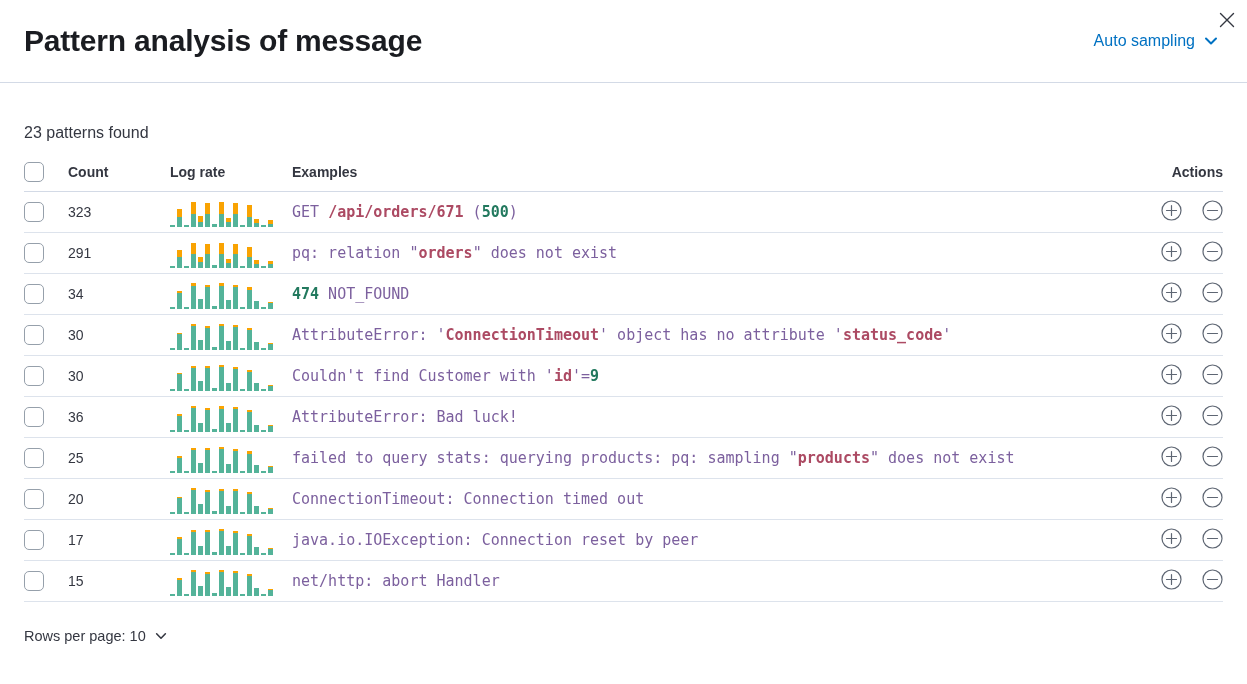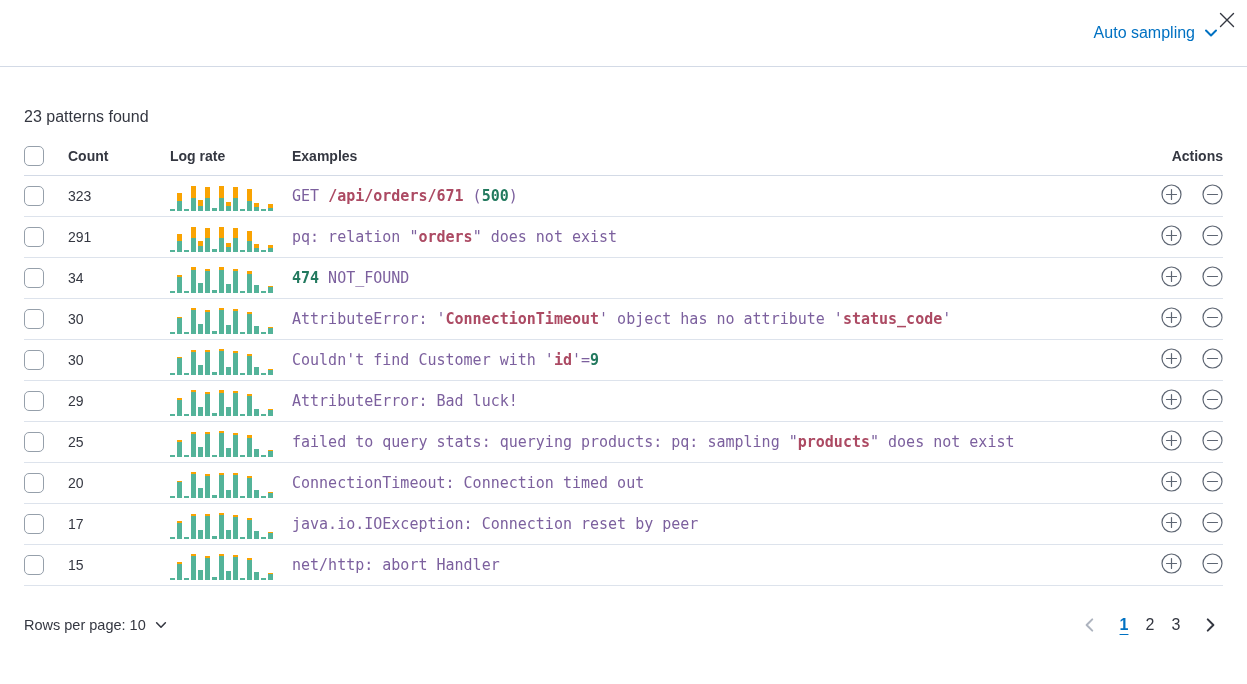--- a/index.html
+++ b/index.html
@@ -54,20 +54,21 @@
   .pagination { display: flex; align-items: center; gap: 8px; }
   .page-btn { min-width: 26px; height: 26px; border: none; background: transparent; font-size: 16px; color: #343741; cursor: pointer; font-family: "Liberation Sans", sans-serif; }
   .page-btn.active { color: var(--accent); font-weight: 700; text-decoration: underline; text-underline-offset: 4px; }
   .nav-btn { border: none; background: transparent; cursor: pointer; line-height: 0; padding: 4px; }
   .nav-btn.disabled { cursor: default; }
 </style>
 </head>
 <body>
 
 <div class="flyout-header">
+  <h1 class="flyout-title">Pattern analysis of message</h1>
   <span class="header-spacer"></span>
   <div class="sampling">
     <span>Auto sampling</span>
     <svg width="16" height="16" viewBox="0 0 16 16">
         <polyline points="3,5.5 8,10.5 13,5.5" fill="none" stroke="#0071c2" stroke-width="2" stroke-linecap="round" stroke-linejoin="round"></polyline>
       </svg>
   </div>
 </div>
 <button class="close-btn">
   <svg width="16" height="16" viewBox="0 0 16 16">
@@ -437,21 +438,21 @@
         <td class="actions-cell"><button class="action-btn"><svg width="21" height="21" viewBox="0 0 21 21">
      <circle cx="10.5" cy="10.5" r="9.5" fill="none" stroke="#5e6673" stroke-width="1.2"></circle>
      <path d="M5.5 10.5 H15.5 M10.5 5.5 V15.5" stroke="#5e6673" stroke-width="1.2" stroke-linecap="round"></path>
    </svg></button><button class="action-btn"><svg width="21" height="21" viewBox="0 0 21 21">
      <circle cx="10.5" cy="10.5" r="9.5" fill="none" stroke="#5e6673" stroke-width="1.2"></circle>
      <path d="M5.5 10.5 H15.5 " stroke="#5e6673" stroke-width="1.2" stroke-linecap="round"></path>
    </svg></button></td>
       </tr>
       <tr>
         <td><span class="checkbox"></span></td>
-        <td class="count-cell">29</td>
+        <td class="count-cell">36</td>
         <td>
           <div class="spark">
             <div class="bar">
               <div class="g" style="height: 2px;"></div>
             </div>
             <div class="bar">
               <div class="o" style="height: 2px;"></div>
               <div class="g" style="height: 16px;"></div>
             </div>
             <div class="bar">
@@ -785,26 +786,13 @@
     </tbody>
 </table>
 
 <div class="flyout-footer">
   <div class="rows-per-page">
     <span>Rows per page: 10</span>
     <svg width="14" height="14" viewBox="0 0 16 16">
         <polyline points="3,5.5 8,10.5 13,5.5" fill="none" stroke="#343741" stroke-width="1.8" stroke-linecap="round" stroke-linejoin="round"></polyline>
       </svg>
   </div>
-  <div class="pagination">
-    <button class="nav-btn disabled">
-      <svg width="18" height="18" viewBox="0 0 16 16">
-          <polyline points="10,3 5,8 10,13" fill="none" stroke="#aeb4bf" stroke-width="1.8" stroke-linecap="round" stroke-linejoin="round"></polyline>
-        </svg>
-    </button>
-    <span id="page-buttons"><button class="page-btn active">1</button><button class="page-btn">2</button><button class="page-btn">3</button></span>
-    <button class="nav-btn">
-      <svg width="18" height="18" viewBox="0 0 16 16">
-          <polyline points="6,3 11,8 6,13" fill="none" stroke="#343741" stroke-width="1.8" stroke-linecap="round" stroke-linejoin="round"></polyline>
-        </svg>
-    </button>
-  </div>
 </div>
 
 </body></html>

